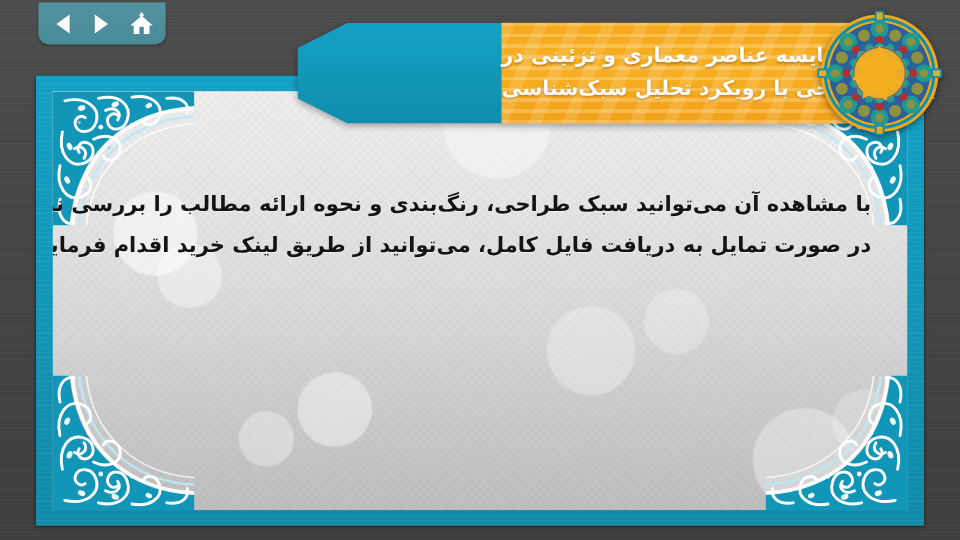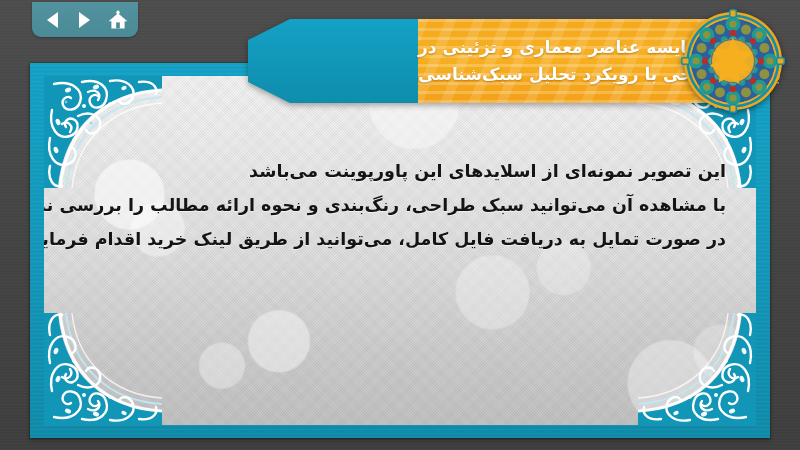--- a/index.html
+++ b/index.html
@@ -249,21 +249,20 @@
             <ellipse cx="14" cy="46" rx="2.2" ry="3.2" transform="rotate(-25 14 46)"></ellipse>
             <ellipse cx="12" cy="74" rx="2.2" ry="3.2" transform="rotate(-25 12 74)"></ellipse>
             <circle cx="40" cy="30" r="2"></circle>
             <circle cx="66" cy="28" r="1.8"></circle>
             <circle cx="30" cy="64" r="1.8"></circle>
           </g>
         </svg>
       </div>
 
       <div class="body-text">
-        <p>این تصویر نمونه‌ای از اسلایدهای این پاورپوینت می‌باشد</p>
         <p>با مشاهده آن می‌توانید سبک طراحی، رنگ‌بندی و نحوه ارائه مطالب را بررسی نمایید</p>
         <p>در صورت تمایل به دریافت فایل کامل، می‌توانید از طریق لینک خرید اقدام فرمایید</p>
       </div>
 
     </div>
   </div>
 
   <div class="ribbon-wrap">
     <div class="ribbon-shadow">
       <div class="ribbon-tail"></div>

